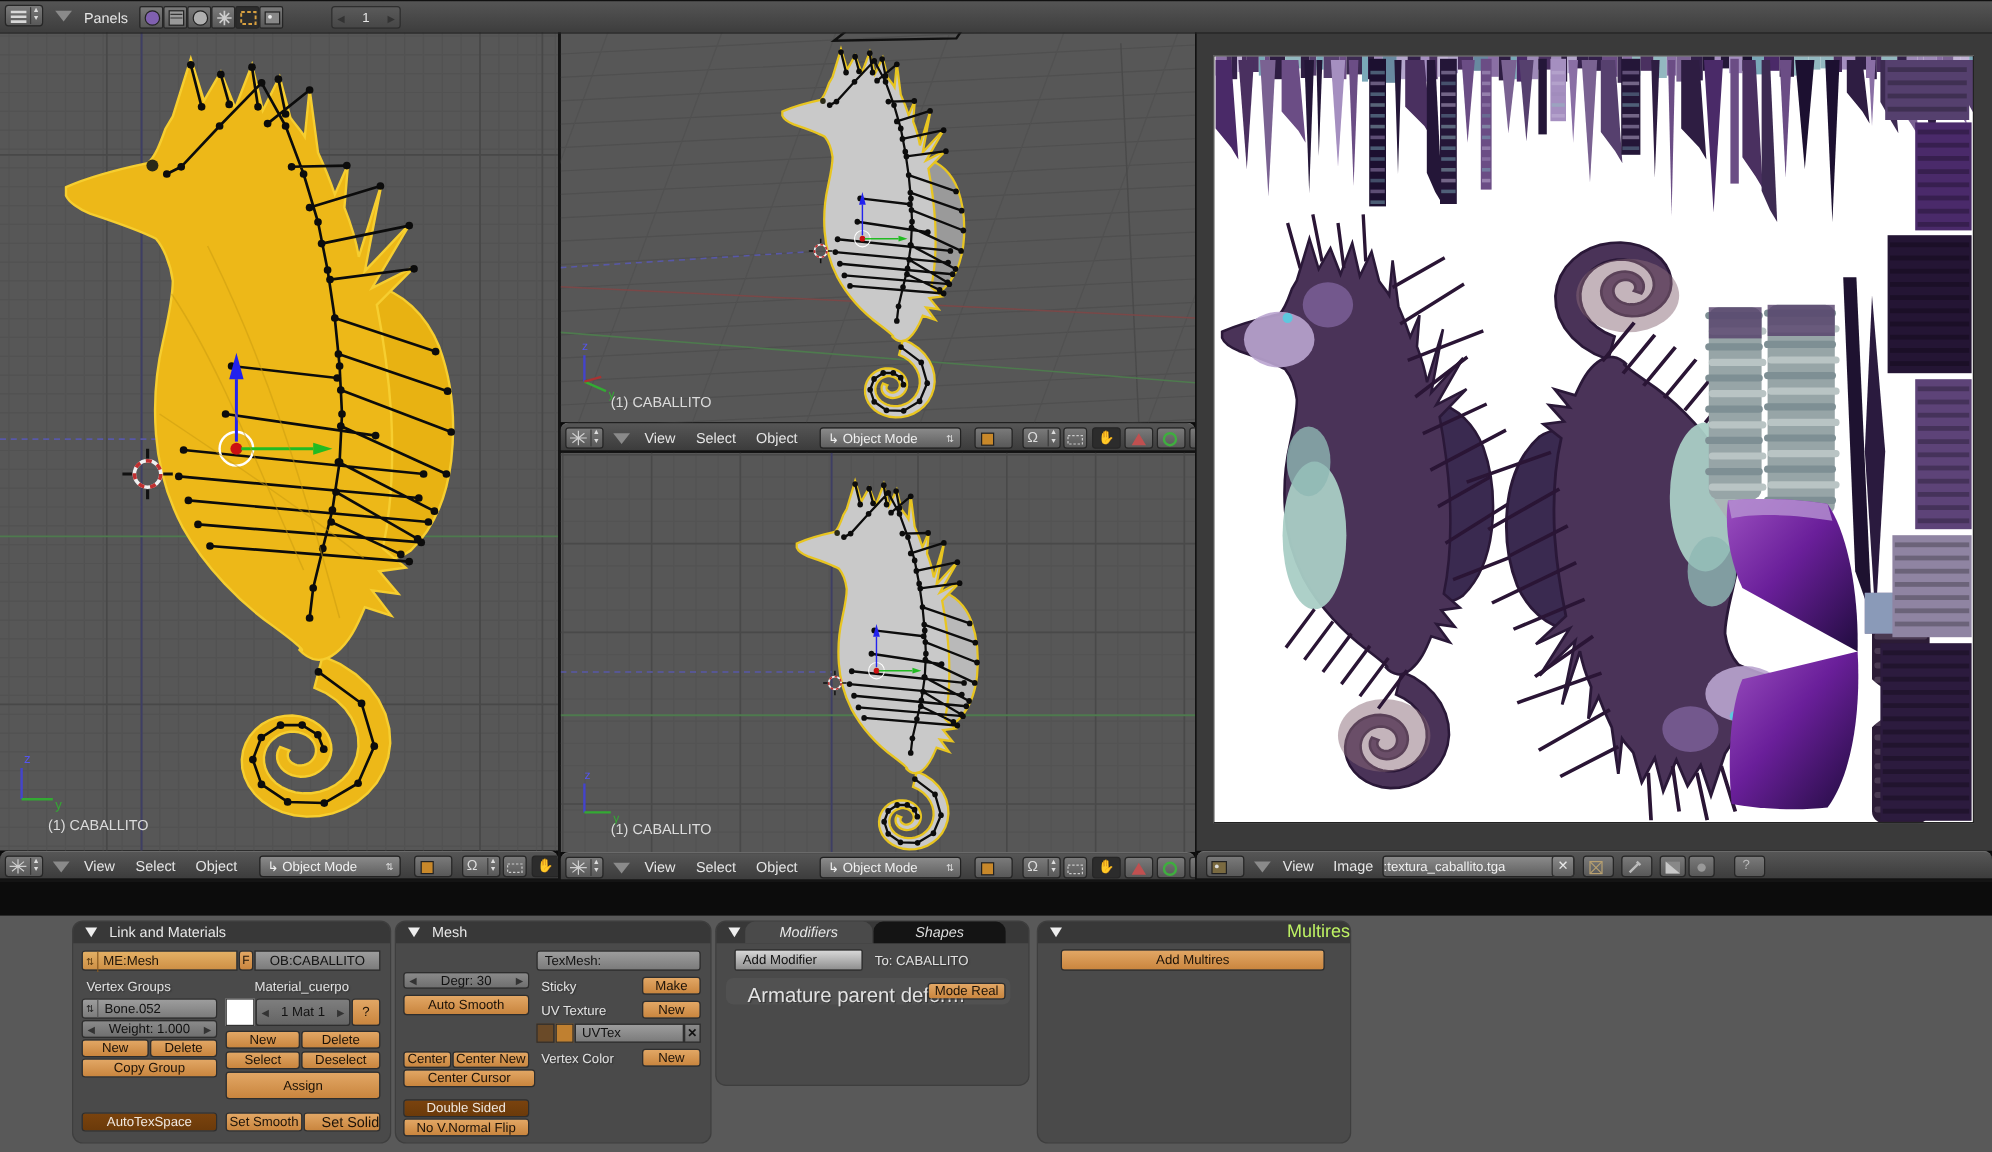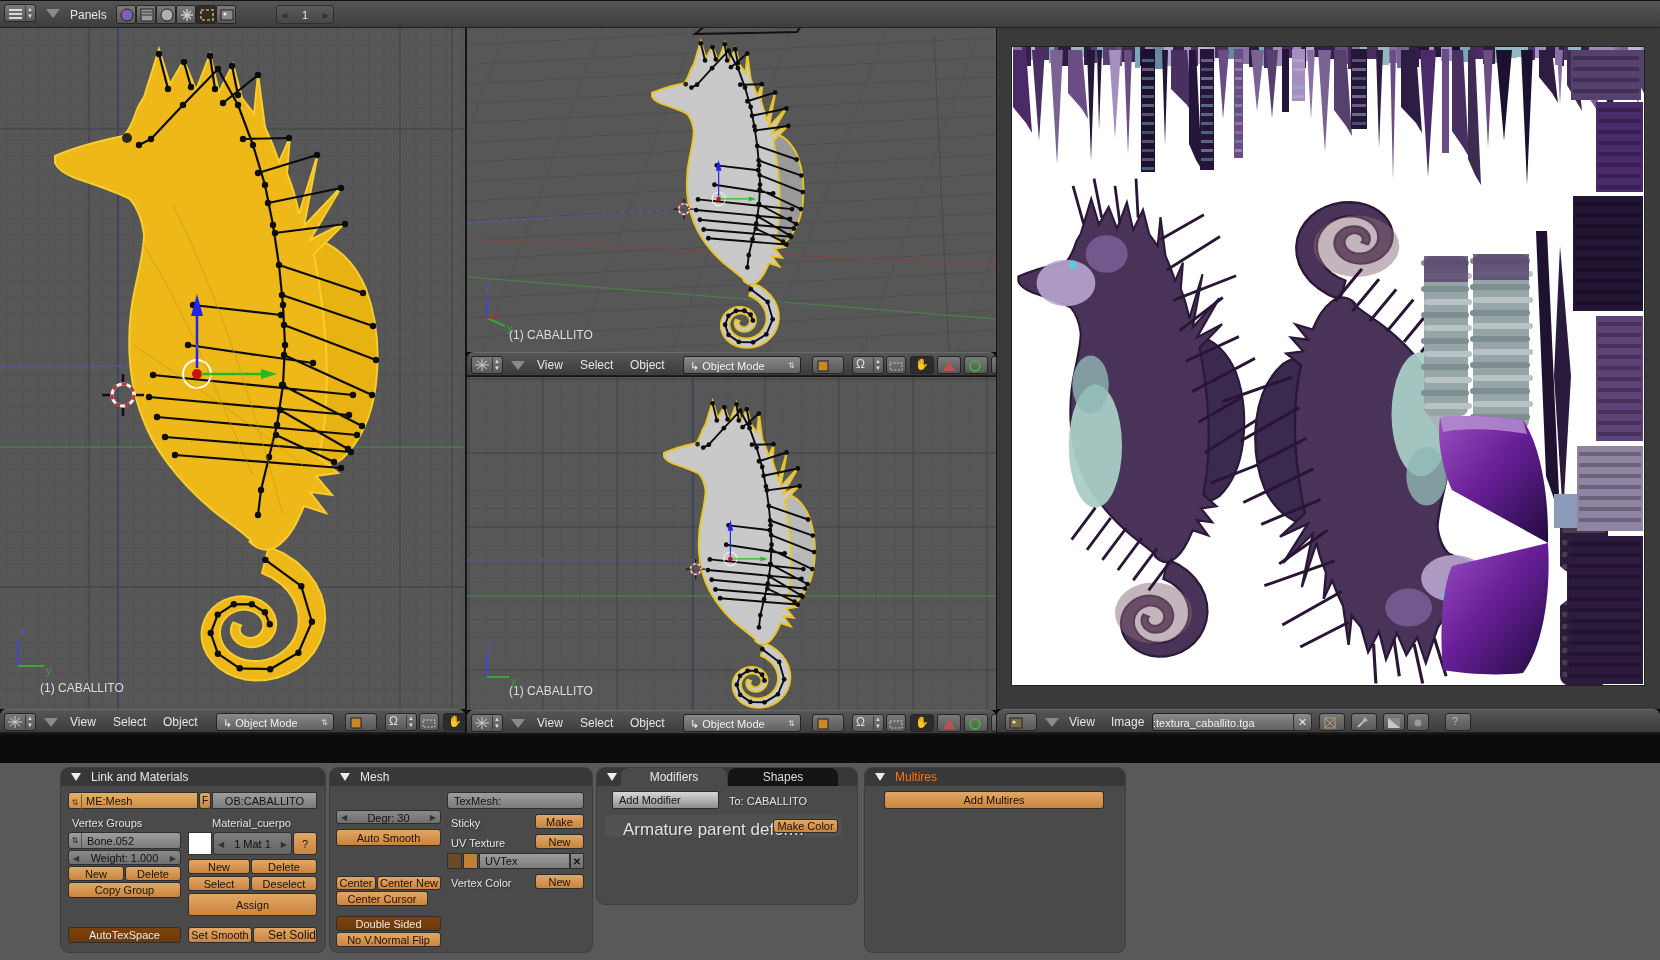--- a/index.html
+++ b/index.html
@@ -915,31 +915,31 @@
     <span style="position:absolute;left:451px;top:837px;font-size:11px;color:#e2e2e2;text-shadow:1px 1px 1px #333;">UV Texture</span>
     <div style="position:absolute;left:535px;top:834px;width:49px;height:15px;background:linear-gradient(180deg,#e2a765,#c9853e);border:1px solid #2e2e2e;border-radius:3px;color:#1c1208;font-size:11px;line-height:14px;text-align:center;">New</div>
     <div style="position:absolute;left:447px;top:853px;width:15px;height:16px;background:#6a4a28;border:1px solid #2e2e2e;"></div>
     <div style="position:absolute;left:463px;top:853px;width:15px;height:16px;background:#c08030;border:1px solid #2e2e2e;"></div>
     <div style="position:absolute;left:479px;top:853px;width:91px;height:16px;background:linear-gradient(180deg,#9d9d9d,#7b7b7b);border:1px solid #2e2e2e;border-radius:3px;color:#111;font-size:11px;line-height:15px;text-align:center;text-align:left;text-indent:5px;border-radius:0;">UVTex</div>
     <div style="position:absolute;left:570px;top:853px;width:14px;height:16px;background:linear-gradient(180deg,#8a8a8a,#6f6f6f);border:1px solid #2e2e2e;border-radius:0px;color:#111;font-size:10px;line-height:15px;text-align:center;font-weight:bold;">✕</div>
     <span style="position:absolute;left:451px;top:877px;font-size:11px;color:#e2e2e2;text-shadow:1px 1px 1px #333;">Vertex Color</span>
     <div style="position:absolute;left:535px;top:874px;width:49px;height:15px;background:linear-gradient(180deg,#e2a765,#c9853e);border:1px solid #2e2e2e;border-radius:3px;color:#1c1208;font-size:11px;line-height:14px;text-align:center;">New</div>
     <div style="position:absolute;left:336px;top:876px;width:40px;height:14px;background:linear-gradient(180deg,#e2a765,#c9853e);border:1px solid #2e2e2e;border-radius:3px;color:#1c1208;font-size:11px;line-height:13px;text-align:center;">Center</div>
     <div style="position:absolute;left:377px;top:876px;width:64px;height:14px;background:linear-gradient(180deg,#e2a765,#c9853e);border:1px solid #2e2e2e;border-radius:3px;color:#1c1208;font-size:11px;line-height:13px;text-align:center;">Center New</div>
-    <div style="position:absolute;left:336px;top:891px;width:92px;height:15px;background:linear-gradient(180deg,#e2a765,#c9853e);border:1px solid #2e2e2e;border-radius:3px;color:#1c1208;font-size:11px;line-height:14px;text-align:center;">Center Cursor</div>
+    <div style="position:absolute;left:336px;top:891px;width:110px;height:15px;background:linear-gradient(180deg,#e2a765,#c9853e);border:1px solid #2e2e2e;border-radius:3px;color:#1c1208;font-size:11px;line-height:14px;text-align:center;">Center Cursor</div>
     <div style="position:absolute;left:336px;top:916px;width:105px;height:15px;background:linear-gradient(180deg,#7a430e,#6b3a0a);border:1px solid #2e2e2e;border-radius:3px;color:#f0e8e0;font-size:11px;line-height:14px;text-align:center;">Double Sided</div>
     <div style="position:absolute;left:336px;top:932px;width:105px;height:15px;background:linear-gradient(180deg,#e2a765,#c9853e);border:1px solid #2e2e2e;border-radius:3px;color:#1c1208;font-size:11px;line-height:14px;text-align:center;">No V.Normal Flip</div>
-    <div style="position:absolute;left:597px;top:768px;width:260px;height:136px;background:#4a4a4a;border-radius:8px;box-shadow:0 0 0 1px #3e3e3e;">
+    <div style="position:absolute;left:597px;top:768px;width:260px;height:136px;background:#4a4a4a;border-radius:8px;box-shadow:0 0 0 1px #3e3e3e;font-style:italic;">
       <div style="position:absolute;left:0;top:0;right:0;height:18px;background:#383838;border-radius:8px 8px 0 0;">
         <span style="position:absolute;left:10px;top:5px;width:0;height:0;border-left:5px solid transparent;border-right:5px solid transparent;border-top:8px solid #eee"></span>
         <span style="position:absolute;left:24px;top:0;width:106px;height:18px;background:#4a4a4a;border-radius:8px 8px 0 0;color:#e8e8e8;font-size:12px;line-height:18px;text-align:center;">Modifiers</span>
         <span style="position:absolute;left:131px;top:0;width:110px;height:18px;background:#141414;border-radius:8px 8px 0 0;color:#dcdcdc;font-size:12px;line-height:18px;text-align:center;">Shapes</span>
       </div>
     </div>
     <div style="position:absolute;left:612px;top:791px;width:107px;height:18px;background:linear-gradient(180deg,#d8d8d8,#8e8e8e);border:1px solid #2e2e2e;border-radius:2px;color:#111;font-size:11px;line-height:17px;text-align:center;text-align:left;text-indent:6px;">Add Modifier</div>
     <span style="position:absolute;left:729px;top:795px;font-size:11px;color:#e2e2e2;text-shadow:1px 1px 1px #333;">To: CABALLITO</span>
     <div style="position:absolute;left:605px;top:815px;width:237px;height:22px;background:#515151;border-radius:6px;"></div>
     <span style="position:absolute;left:623px;top:820px;font-size:17px;color:#e2e2e2;text-shadow:1px 1px 1px #333;">Armature parent deform</span>
-    <div style="position:absolute;left:773px;top:819px;width:65px;height:14px;background:linear-gradient(180deg,#e2a765,#c9853e);border:1px solid #2e2e2e;border-radius:3px;color:#1c1208;font-size:11px;line-height:13px;text-align:center;">Make Color</div>
+    <div style="position:absolute;left:773px;top:819px;width:65px;height:14px;background:linear-gradient(180deg,#e2a765,#c9853e);border:1px solid #2e2e2e;border-radius:3px;color:#1c1208;font-size:11px;line-height:13px;text-align:center;">Mode Real</div>
     <div style="position:absolute;left:865px;top:768px;width:260px;height:184px;background:#4a4a4a;border-radius:8px;box-shadow:0 0 0 1px #3e3e3e;">
-      <div style="position:absolute;left:0;top:0;right:0;height:18px;background:#383838;border-radius:8px 8px 0 0;color:#f97316;font-size:12px;line-height:18px;"><span style="position:absolute;left:10px;top:5px;width:0;height:0;border-left:5px solid transparent;border-right:5px solid transparent;border-top:8px solid #eee"></span><span style="margin-left:30px">Multires</span></div>
+      <div style="position:absolute;left:0;top:0;right:0;height:18px;background:#383838;border-radius:8px 8px 0 0;color:#bef264;font-size:15px;line-height:18px;text-align:right;"><span style="position:absolute;left:10px;top:5px;width:0;height:0;border-left:5px solid transparent;border-right:5px solid transparent;border-top:8px solid #eee"></span><span style="margin-left:30px">Multires</span></div>
     </div>
     <div style="position:absolute;left:884px;top:791px;width:220px;height:18px;background:linear-gradient(180deg,#e2a765,#c9853e);border:1px solid #2e2e2e;border-radius:3px;color:#1c1208;font-size:11px;line-height:17px;text-align:center;">Add Multires</div>
   </div>
 </body></html>

